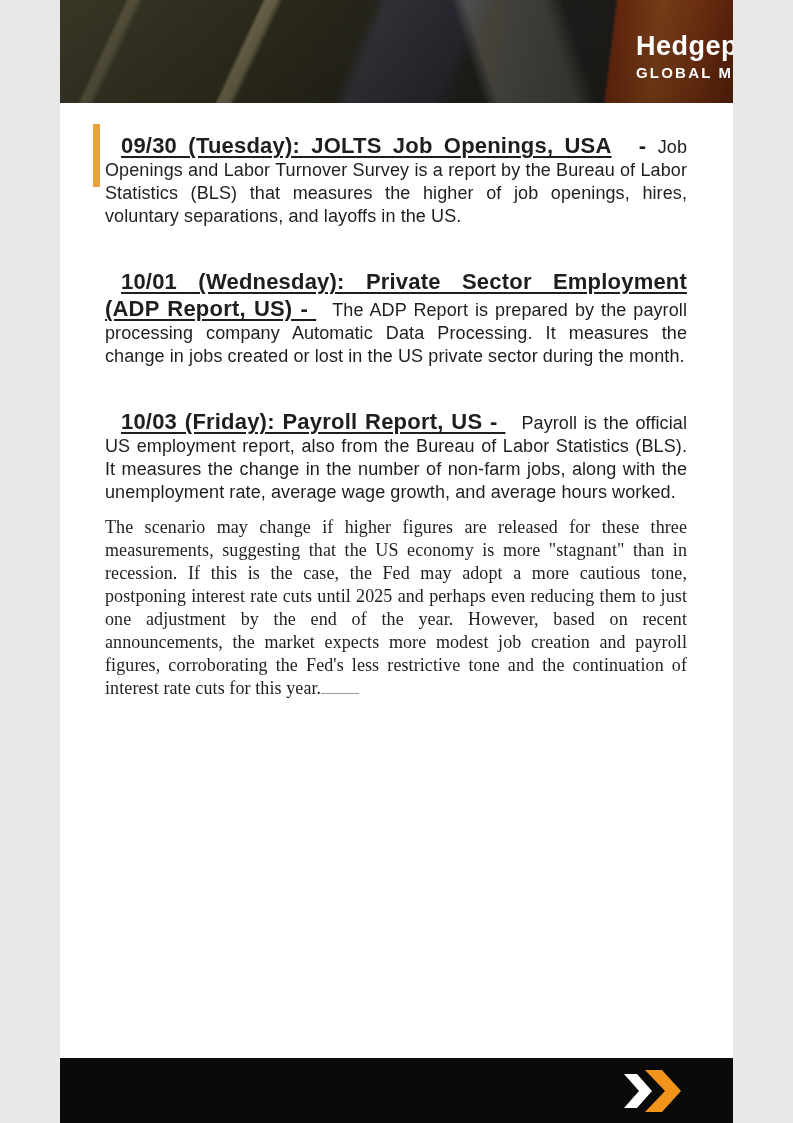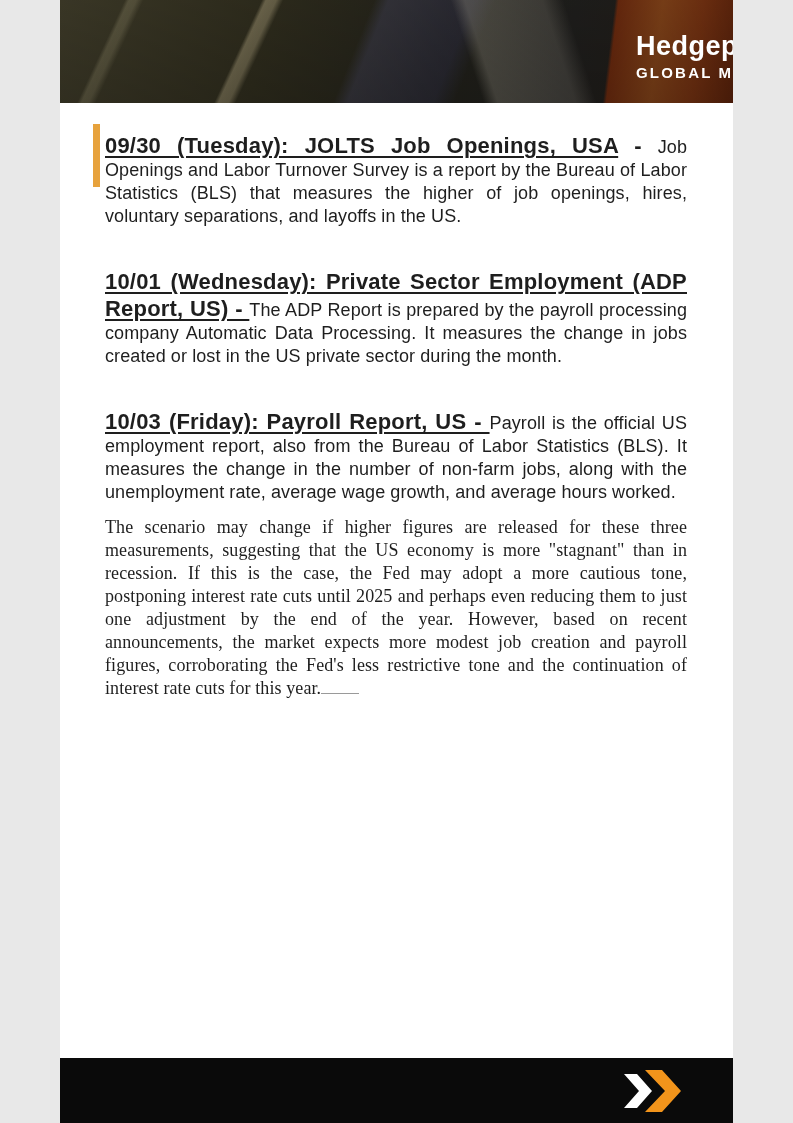--- a/index.html
+++ b/index.html
@@ -84,20 +84,21 @@
     text-align: justify;
     margin-bottom: 40px;
     letter-spacing: 0.1px;
   }
   .closing { margin-bottom: 0; margin-top: -28px; font-family: Liberation Serif, serif; }
   .hd {
     font-size: 22px;
     line-height: 27px;
     font-weight: bold;
     letter-spacing: 0.2px;
+    margin-left: 16px;
   }
   .hd-u { text-decoration: underline; text-decoration-thickness: 2px; text-underline-offset: 3px; }
   .trail-underline {
     display: inline-block;
     width: 38px;
     height: 1px;
     border-bottom: 1px solid #9a9a9a;
     vertical-align: baseline;
   }
 

